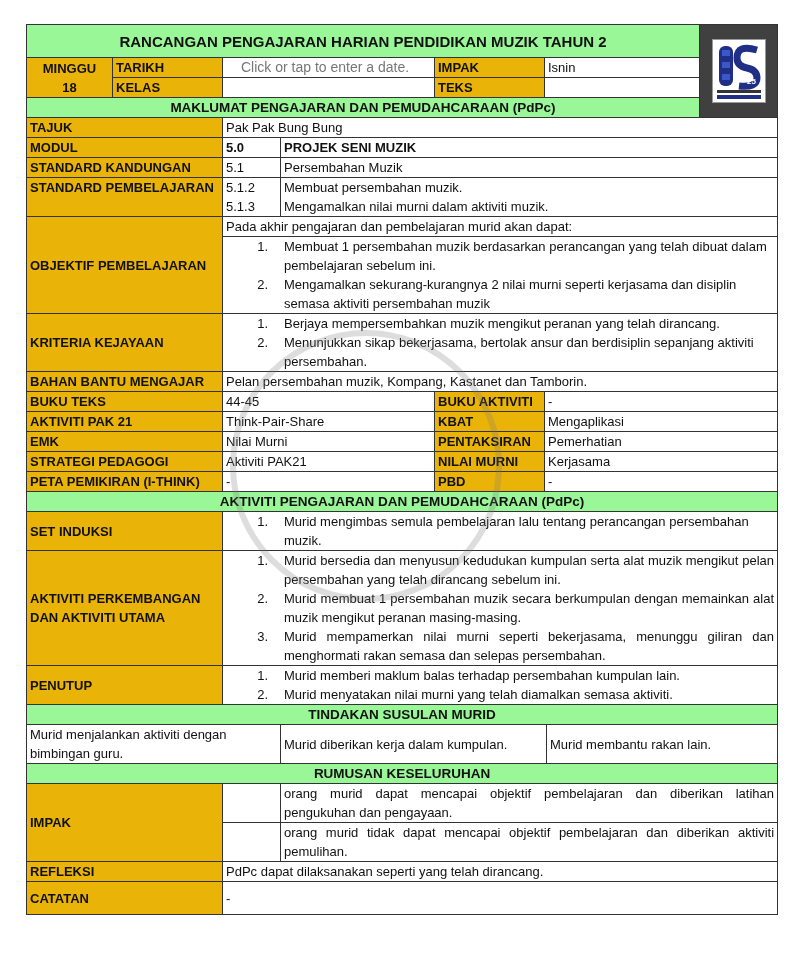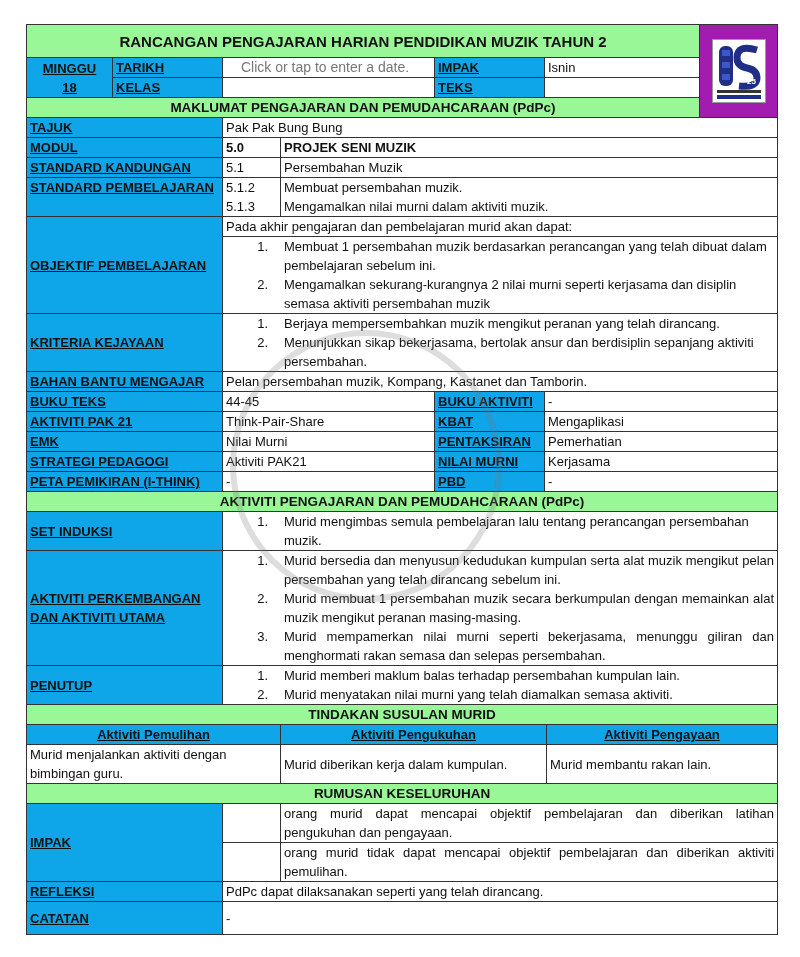--- a/index.html
+++ b/index.html
@@ -1,32 +1,32 @@
 <!DOCTYPE html>
 <html><head>
 <meta charset="utf-8">
 <style>
   html, body { margin: 0; padding: 0; background: #ffffff; }
   body { width: 800px; height: 957px; position: relative; font-family: "Liberation Sans", "DejaVu Sans", sans-serif; color: #111; overflow: hidden; }
   .page { position: absolute; left: 26px; top: 24px; width: 751px; }
   table { border-collapse: collapse; width: 100%; table-layout: fixed; }
   td { border: 1px solid #333; padding: 0 3px; font-size: 13px; line-height: 19px; vertical-align: middle; }
   .g { background: #99f797; }
-  .lbl { background: #0ea5e9; font-weight: bold; text-decoration: underline; }
+  .lbl { background: #eab308; font-weight: bold; }
   .ctr { text-align: center; }
   .b { font-weight: bold; }
   .title { font-size: 15px; font-weight: bold; text-align: center; height: 32px; }
   .ph { color: #777; font-size: 14px; padding-left: 18px; }
   .sec { text-align: center; font-weight: bold; font-size: 13.5px; height: 18px; }
   ol { margin: 0; padding-left: 0; list-style: none; }
   ol li { display: flex; }
   ol li .n { width: 42px; text-align: right; padding-right: 16px; flex: none; }
   ol li .t { flex: 1; }
   .just { text-align: justify; }
-  .logo-cell { background: #a21caf; text-align: left; padding: 4px; }
+  .logo-cell { background: #404040; text-align: left; padding: 4px; }
   .logo { width: 52px; height: 62px; margin: 0 auto; background: #fff; border: 1px solid #999; position: relative; }
   .watermark { position: absolute; left: 230px; top: 330px; width: 260px; height: 260px; border-radius: 50%; border: 6px solid rgba(120,120,120,0.25); pointer-events: none; }
 </style>
 </head>
 <body>
 
 <div class="page">
 
   <table>
     <colgroup>
@@ -233,25 +233,20 @@
     <colgroup>
         <col style="width:254px">
         <col style="width:266px">
         <col style="width:231px">
       </colgroup>
     <tbody>
         <tr>
           <td class="g sec" colspan="3">TINDAKAN SUSULAN MURID</td>
         </tr>
     <tr>
-      <td class="lbl ctr">Aktiviti Pemulihan</td>
-      <td class="lbl ctr">Aktiviti Pengukuhan</td>
-      <td class="lbl ctr">Aktiviti Pengayaan</td>
-    </tr>
-    <tr>
       <td>Murid menjalankan aktiviti dengan bimbingan guru.</td>
       <td>Murid diberikan kerja dalam kumpulan.</td>
       <td>Murid membantu rakan lain.</td>
     </tr>
   </tbody>
     </table>
 
   <table style="margin-top:-1px">
     <colgroup>
         <col style="width:196px">

